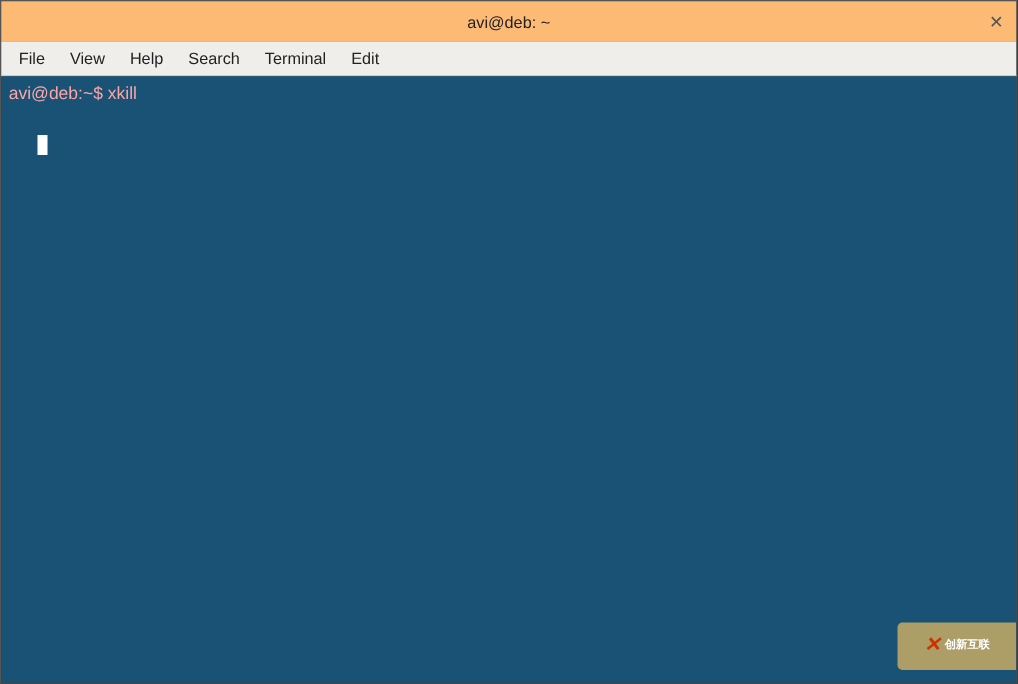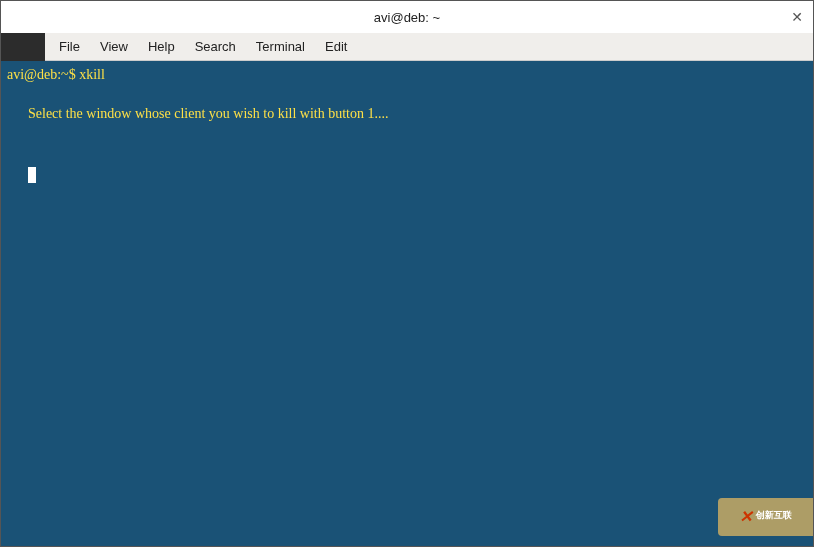--- a/index.html
+++ b/index.html
@@ -18,21 +18,21 @@
 
     .window {
       width: 814px;
       height: 547px;
       display: flex;
       flex-direction: column;
       border: 1px solid #555;
     }
 
     .title-bar {
-      background: #ffffff;
+      background: #fdba74;
       height: 32px;
       display: flex;
       align-items: center;
       justify-content: center;
       position: relative;
       flex-shrink: 0;
     }
 
     .title-bar-text {
       font-family: sans-serif;
@@ -58,21 +58,20 @@
     }
 
     .menu-bar {
       background: #f0eeeb;
       height: 28px;
       display: flex;
       align-items: center;
       padding: 0 4px;
       flex-shrink: 0;
       border-bottom: 1px solid #ccc;
-      margin-left: 44px;
     }
 
     .menu-item {
       font-family: sans-serif;
       font-size: 13px;
       color: #222;
       padding: 2px 10px;
       cursor: pointer;
       border-radius: 3px;
     }
@@ -80,24 +79,24 @@
     .terminal-body {
       background: #1a5276;
       flex: 1;
       padding: 4px 6px;
       overflow: hidden;
       position: relative;
     }
 
     .terminal-line {
       font-size: 14px;
-      color: #fde047;
+      color: #fca5a5;
       line-height: 1.4;
       white-space: pre;
-      font-family: Liberation Serif, serif;
+      font-family: Liberation Sans, sans-serif;
     }
 
     .cursor {
       display: inline-block;
       width: 8px;
       height: 16px;
       background: #ffffff;
       vertical-align: bottom;
       animation: blink 1s step-end infinite;
     }
@@ -164,23 +163,20 @@
     <span class="menu-item">View</span>
     <span class="menu-item">Help</span>
     <span class="menu-item">Search</span>
     <span class="menu-item">Terminal</span>
     <span class="menu-item">Edit</span>
   </div>
 
   <div class="terminal-body">
     <div class="terminal-line">avi@deb:~$ xkill</div>
     <div class="terminal-line">
-      <span>Select the window whose client you wish to kill with button 1....</span>
-    </div>
-    <div class="terminal-line">
       <span class="cursor"></span>
     </div>
 
     <div class="watermark">
       <div class="watermark-inner">
         <div class="watermark-logo">
           <span class="watermark-x">✕</span>
           <div>
             <div class="watermark-text-main">创新互联</div>
           </div>

